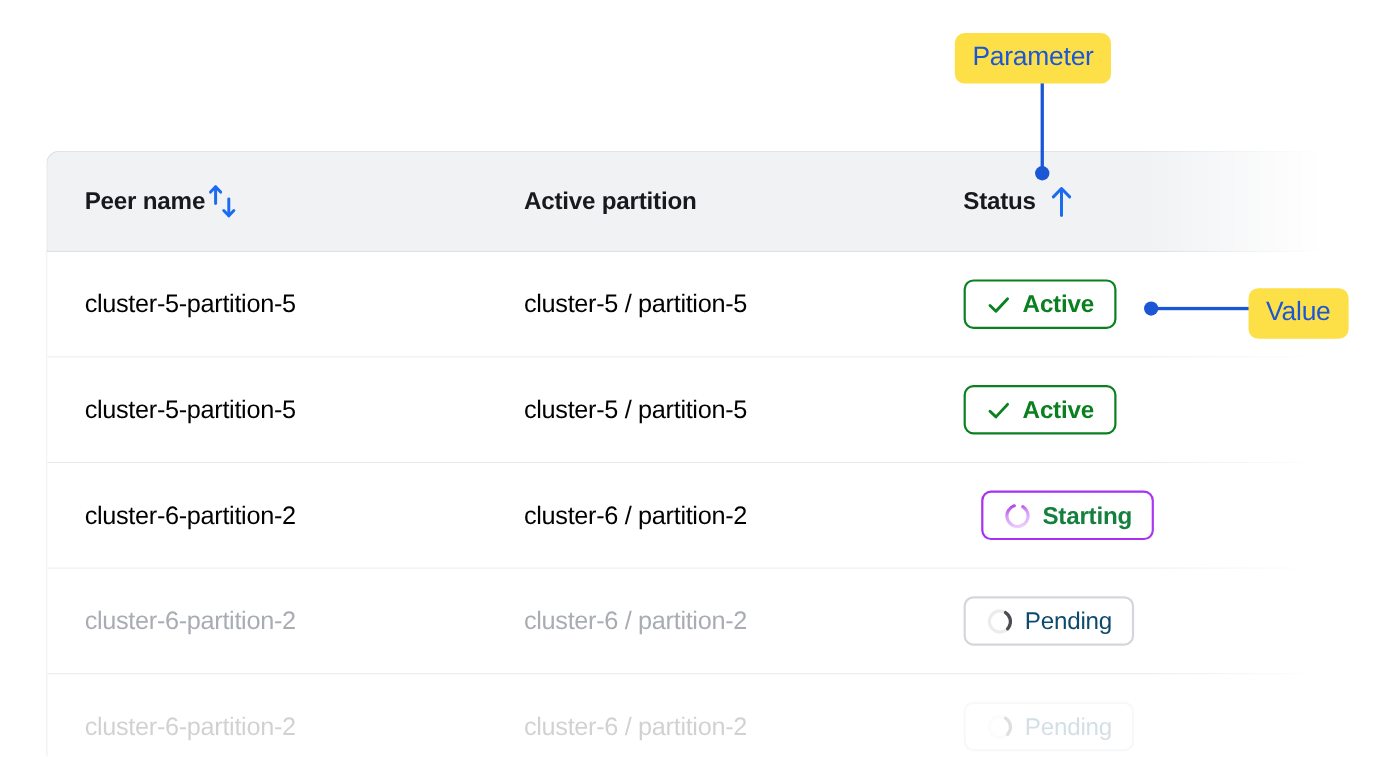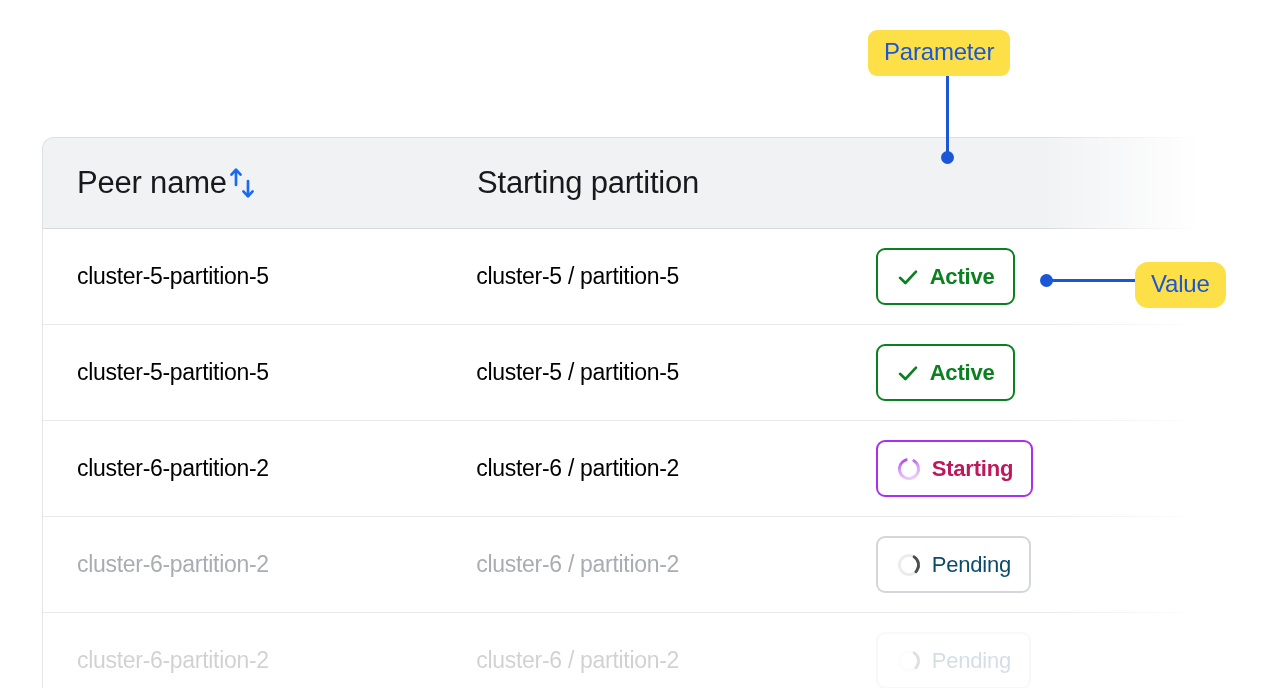--- a/index.html
+++ b/index.html
@@ -59,22 +59,22 @@
     border-bottom: 1px solid #e8eaec;
   }
   .row.faded { opacity: 0.18; }
 
   
   .col-peer   { width: 400px; padding-left: 34px; }
   .col-part   { width: 400px; padding-left: 34px; }
   .col-status { width: 380px; padding-left: 34px; }
 
   .th-label {
-    font-size: 31px;
-    font-weight: normal;
+    font-size: 22px;
+    font-weight: bold;
     color: #17191c;
     letter-spacing: -0.2px;
     display: inline-flex;
     align-items: center;
     gap: 2px;
     white-space: nowrap;
   }
   .cell-text {
     font-size: 23px;
     color: #000000;
@@ -83,50 +83,50 @@
   }
   .row.dim .cell-text { color: #a9adb3; }
 
   .sort-icon { display: inline-flex; align-items: center; line-height: 0; }
 
   
   .badge {
     display: inline-flex;
     align-items: center;
     gap: 10px;
-    height: 57px;
+    height: 45px;
     padding: 0 18px;
     border-radius: 9px;
     border: 2px solid;
     font-size: 22px;
     font-weight: bold;
     letter-spacing: -0.2px;
     background: #ffffff;
     white-space: nowrap;
   }
   .badge.active  { border-color: #0a8020; color: #0a8020; }
-  .badge.starting{ border-color: #a830f0; color: #be185d; font-weight: bold; }
+  .badge.starting{ border-color: #a830f0; color: #15803d; font-weight: bold; margin-left: 16px; }
   .badge.pending { border-color: #d3d6da; color: #0c4a6e; font-weight: normal; }
   .badge .tick { line-height: 0; }
   .badge .spin { line-height: 0; }
 
   
   .callout-pill {
     position: absolute;
     background: #fde047;
     color: #1a56d6;
     font-size: 24px;
     font-weight: normal;
     letter-spacing: -0.2px;
     border-radius: 9px;
     padding: 8px 16px 10px 16px;
     white-space: nowrap;
   }
   #pill-parameter { left: 868px; top: 30px; }
-  #pill-value     { left: 1135px; top: 262px; border-radius: 13px; }
+  #pill-value     { left: 1135px; top: 262px; }
 
   .callout-line {
     position: absolute;
     background: #1a56d6;
   }
   #line-parameter { left: 946px; top: 73px; width: 3px; height: 84px; }
   #line-value     { left: 1052px; top: 279px; width: 84px; height: 3px; }
 
   .callout-dot {
     position: absolute;
@@ -159,24 +159,37 @@
                   <path d="M19 15 V30"></path>
                   <path d="M14.4 25.4 L19 30.2 L23.6 25.4"></path>
                 </g>
               </svg>
             </span>
           </span>
         </div>
 
         <div class="col-part">
           <span class="th-label">
-            <span>Starting partition</span>
+            <span>Active partition</span>
           </span>
         </div>
 
+        <div class="col-status">
+          <span class="th-label">
+            <span>Status</span>
+            <span class="sort-icon" style="margin-left:8px;">
+              <svg width="26" height="32" viewBox="0 0 26 32">
+                <g fill="none" stroke="#1a6bf0" stroke-width="2.7" stroke-linecap="round" stroke-linejoin="round">
+                  <path d="M13 29 V5"></path>
+                  <path d="M5.6 12 L13 4.4 L20.4 12"></path>
+                </g>
+              </svg>
+            </span>
+          </span>
+        </div>
 
       </div>
 
       <div class="tbody">
 
         <div class="row">
           <div class="col-peer">
             <span class="cell-text">cluster-5-partition-5</span>
           </div>
           <div class="col-part">

